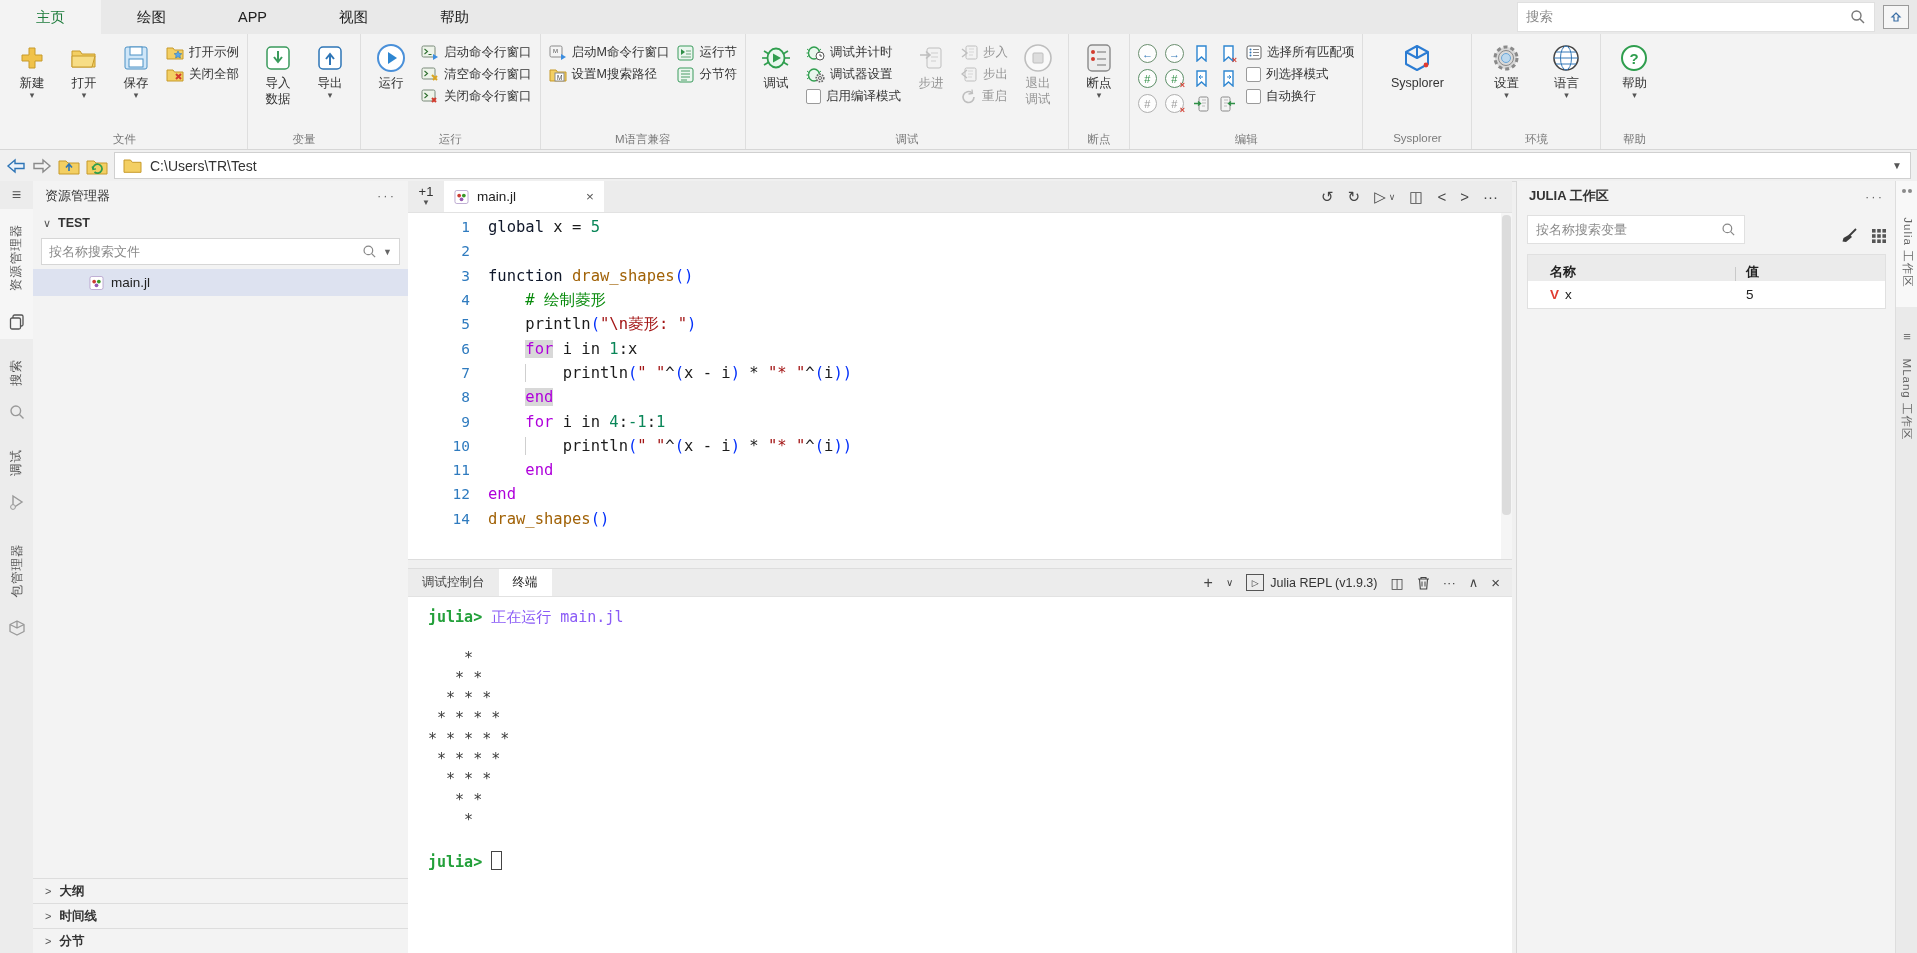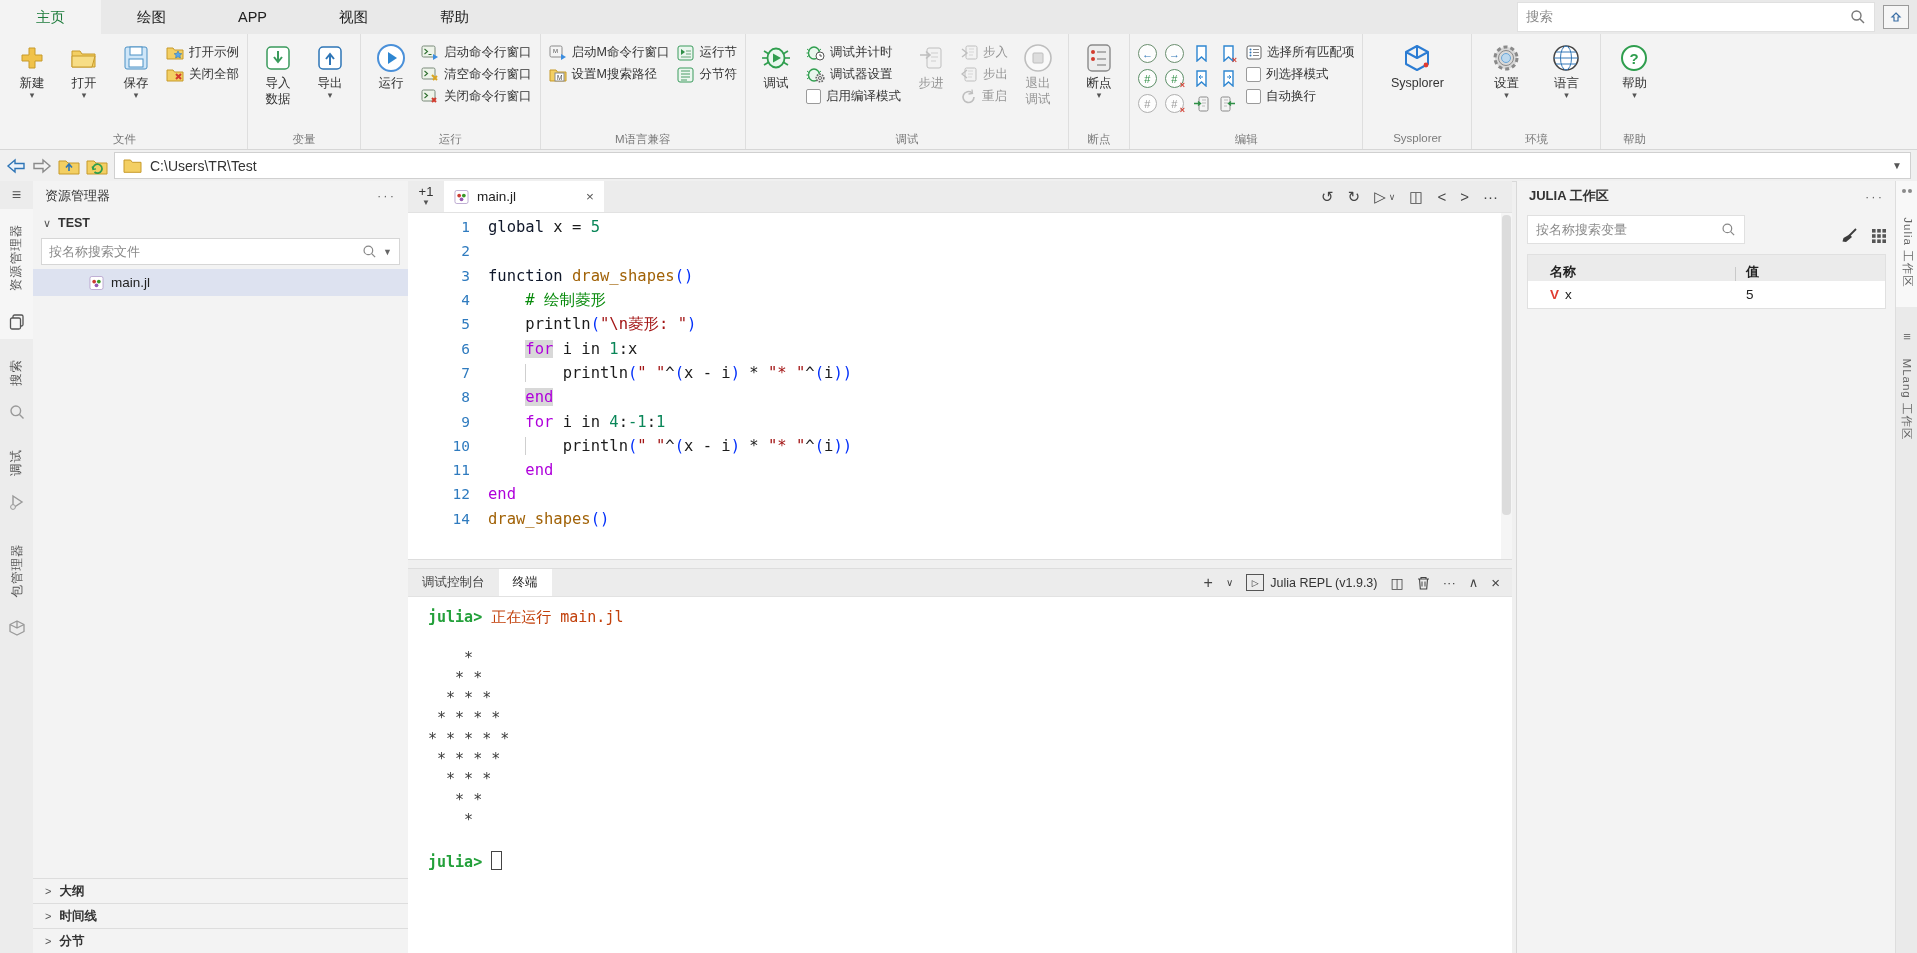--- a/index.html
+++ b/index.html
@@ -83,21 +83,21 @@
   
   #termtabs{height:27px;background:#ececec;display:flex;align-items:stretch;border-bottom:1px solid #e2e2e2}
   .ttab{padding:0 14px;display:flex;align-items:center;font-size:12.5px;color:#444}
   .ttab.active{background:#fff;color:#222}
   .ttools{margin-left:auto;display:flex;align-items:center;gap:13px;padding-right:12px;color:#444;font-size:13px}
   .replbadge{display:flex;align-items:center;gap:6px;font-size:12.5px;color:#333}
   .replicon{width:16px;height:15px;border:1px solid #555;display:flex;align-items:center;justify-content:center;font-size:9px;color:#333}
   #terminal{flex:1;background:#fff;overflow:hidden;padding:10px 0 0 20px}
   .term-line{white-space:pre;font-family:"DejaVu Sans Mono","Liberation Mono",monospace;font-size:15px;line-height:20.3px;min-height:20.3px;color:#3c3c3c}
   .tm-prompt{color:#23a03a;font-weight:bold}
-  .tm-info{color:#c2410c}
+  .tm-info{color:#8b5cf6}
   .tm-out{color:#3c3c3c}
   .tm-cursor{display:inline-block;width:9px;height:17px;border:1px solid #444;vertical-align:-3px}
   
   #rightpanel{top:181px;left:1516px;width:379px;bottom:0;background:#f3f3f3;border-left:1px solid #d8d8d8;display:flex;flex-direction:column}
   .ws-head{height:30px;display:flex;align-items:center;padding:0 12px;font-size:13px;font-weight:bold;color:#333}
   .ws-head .more{margin-left:auto;color:#666;letter-spacing:2px;font-weight:normal}
   .ws-searchrow{display:flex;align-items:flex-end;gap:16px;padding:4px 10px 10px 10px}
   .ws-search{width:200px;height:27px;background:#fff;border:1px solid #e0e0e0;display:flex;align-items:center;padding:0 8px;color:#8a8a8a;font-size:13px}
   .ws-search .ph{flex:1}
   .ws-icons{margin-left:auto;display:flex;align-items:center;gap:14px}

